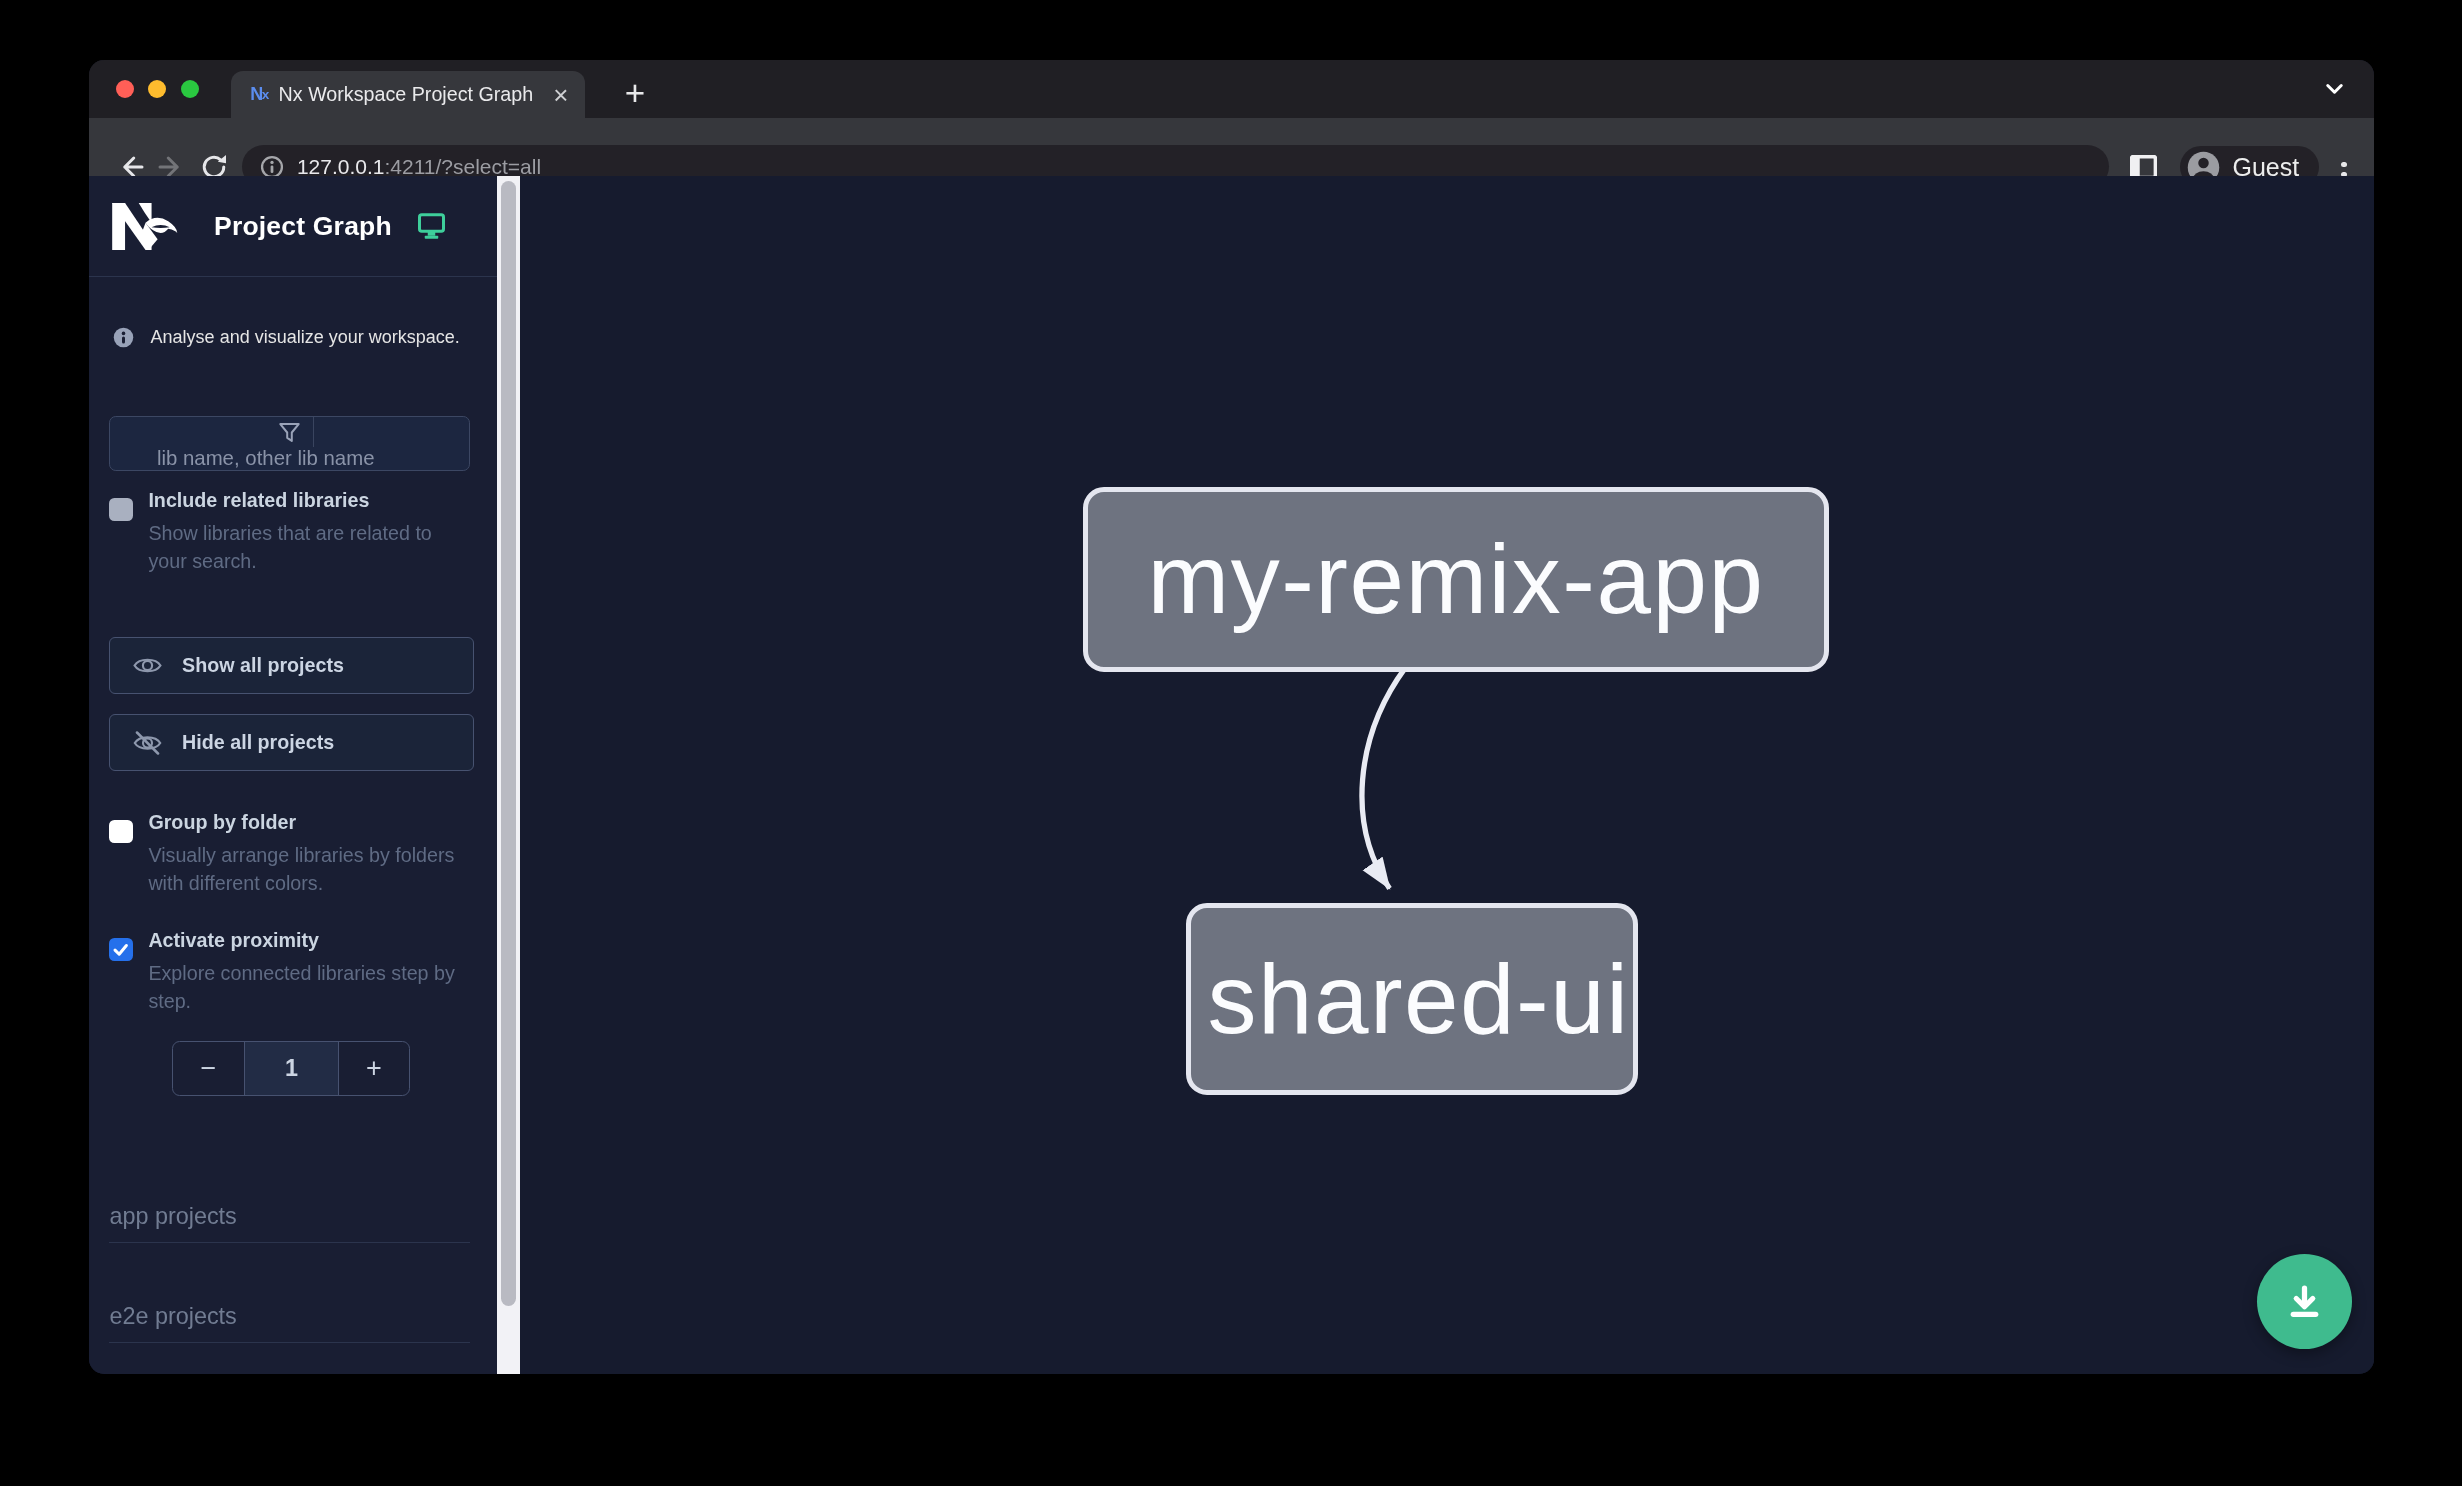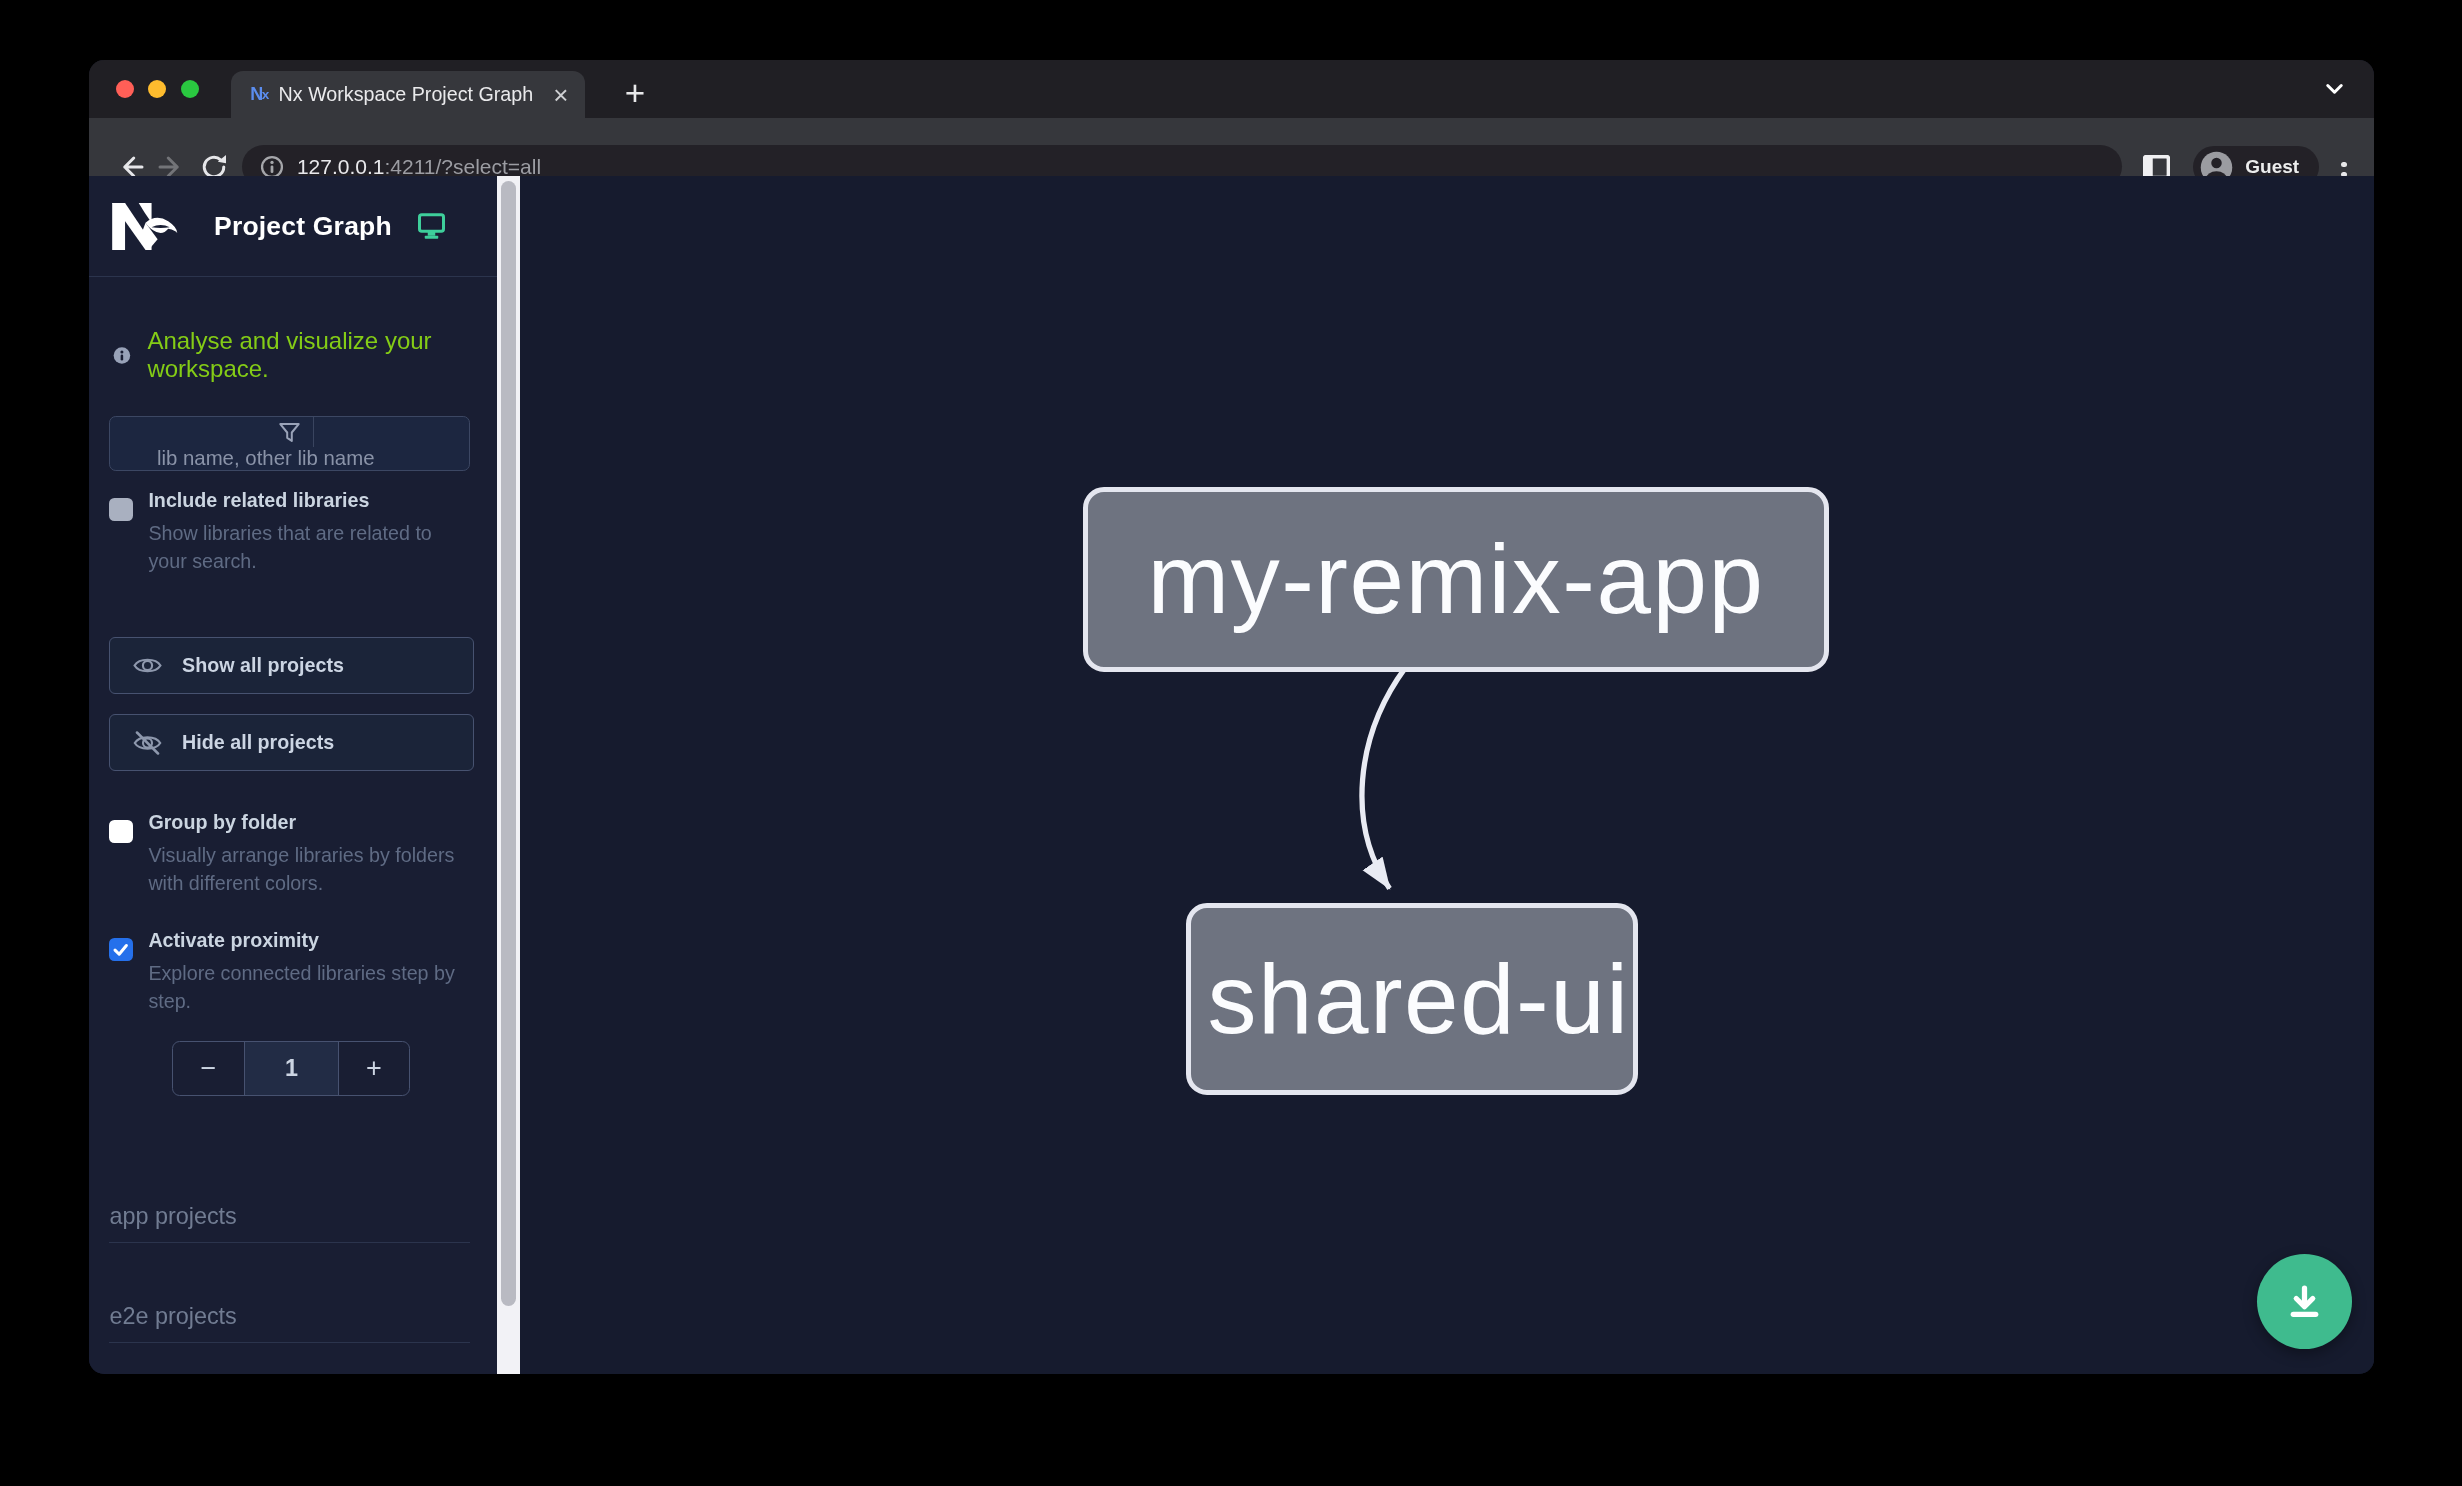--- a/index.html
+++ b/index.html
@@ -25,38 +25,38 @@
 
   .toolbar{position:absolute;left:0;top:58px;right:0;height:70px;background:#36373c;
            display:flex;align-items:flex-end;padding:0 19.7px;}
   .navic{flex:0 0 auto;display:flex;align-items:center;justify-content:center;width:42px;height:42px;}
   .addr{flex:1;height:43px;margin:0 13.6px 0 7.6px;background:#232127;border-radius:22px;
         display:flex;align-items:center;padding:0 16.6px;min-width:0;}
   .addr .url{margin-left:12px;font-size:21px;white-space:nowrap;overflow:hidden;}
   .url .host{color:#e9e9ec;} .url .rest{color:#9c9da3;}
   .guest-pill{flex:0 0 auto;height:42px;background:#232127;border-radius:21px;display:flex;
               align-items:center;padding:0 19.7px 0 7.6px;margin:0 15px;}
-  .guest-label{margin-left:12px;color:#eceded;font-size:19px;font-weight:700;}
+  .guest-label{margin-left:12px;color:#eceded;font-size:25px;font-weight:400;}
   .dots{display:flex;flex-direction:column;gap:5.3px;padding:0 7.6px;}
   .dots i{width:5.3px;height:5.3px;border-radius:50%;background:#e8e8ea;}
 
   
   .content{position:absolute;left:0;top:116px;right:0;bottom:0;display:flex;}
   .sidebar{position:relative;width:408px;background:#191e33;flex:0 0 auto;}
   .vscroll{position:relative;width:23px;background:#f2f2f6;flex:0 0 auto;}
   .vscroll .thumb{position:absolute;left:3.8px;width:15px;top:5.3px;height:1125px;background:#b9bac2;border-radius:7.6px;}
   .canvas{position:relative;flex:1;background:#161b2e;overflow:hidden;}
 
   
   .sb-header{position:absolute;left:0;top:0;width:100%;height:101px;border-bottom:0.8px solid #2b344d;
              display:flex;align-items:center;padding-left:23px;}
   .app-title{margin-left:35px;font-size:26.5px;font-weight:700;color:#fff;letter-spacing:0.2px;}
   .monitor{margin-left:26px;}
   .tagline-row{position:absolute;left:24px;top:151px;display:flex;align-items:center;}
-  .tagline{margin-left:16.6px;font-size:24px;color:#84cc16;}
+  .tagline{margin-left:16.6px;font-size:18px;color:#e5e5e5;}
   .filter{position:absolute;left:20.4px;top:240px;width:361px;height:55px;background:#1c2640;
           border:0.8px solid #3c4763;border-radius:6.8px;display:flex;align-items:center;flex-direction:column;}
   .filter .funnel-cell{width:48px;height:100%;display:flex;align-items:center;justify-content:center;
           border-right:0.8px solid #39445f;}
   .filter input{flex:1;background:transparent;border:0;outline:none;color:#cbd5e1;font-size:20.4px;
           padding:0 13.6px;font-family:"Liberation Sans",sans-serif;min-width:0;}
   .filter input::placeholder{color:#8a93a8;opacity:1;}
 
   .toggle-row{position:absolute;left:20.4px;width:348px;}
   .t1{top:312px;} .t2{top:634px;} .t3{top:752px;}

